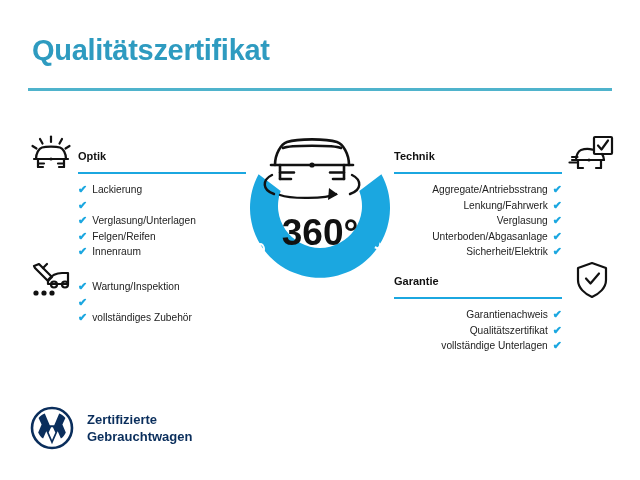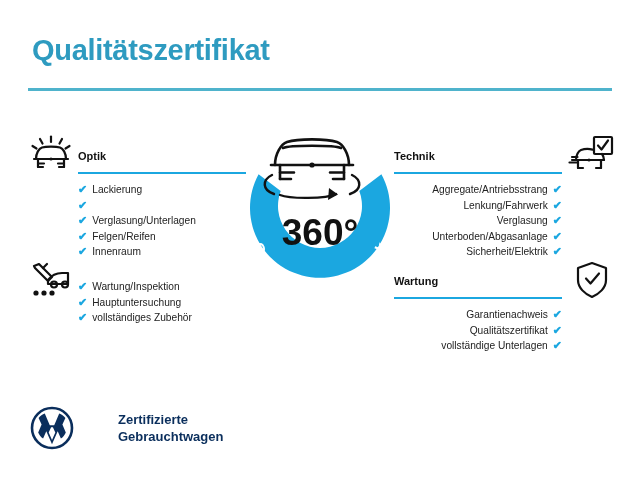--- a/index.html
+++ b/index.html
@@ -124,21 +124,20 @@
     background: #1BA7E0;
   }
 
   
   #footer {
     position: absolute;
     left: 30px;
     top: 406px;
     display: flex;
     align-items: center;
-    gap: 31px;
   }
   #vw-logo { width: 44px; height: 44px; }
   #footer-text {
     margin-left: 13px;
     font-size: 13px;
     font-weight: bold;
     line-height: 17px;
     color: #0A2E5C;
     white-space: nowrap;
   }
@@ -228,21 +227,20 @@
 </div>
 
 <div class="section left" id="section-wartung">
   <ul class="item-list">
     <li>
         <span class="check">✔</span>
         <span>Wartung/Inspektion</span>
       </li>
     <li>
         <span class="check">✔</span>
-        <span>Hauptuntersuchung</span>
       </li>
     <li>
         <span class="check">✔</span>
         <span>vollständiges Zubehör</span>
       </li>
   </ul>
 </div>
 
 <div class="section right" id="section-technik">
   <div class="section-head">
@@ -268,21 +266,21 @@
       </li>
     <li>
         <span>Sicherheit/Elektrik</span>
         <span class="check">✔</span>
       </li>
   </ul>
 </div>
 
 <div class="section right" id="section-garantie">
   <div class="section-head">
-    <div class="section-title">Wartung</div>
+    <div class="section-title">Garantie</div>
     <div class="section-underline"></div>
   </div>
   <ul class="item-list">
     <li>
         <span>Garantienachweis</span>
         <span class="check">✔</span>
       </li>
     <li>
         <span>Qualitätszertifikat</span>
         <span class="check">✔</span>

